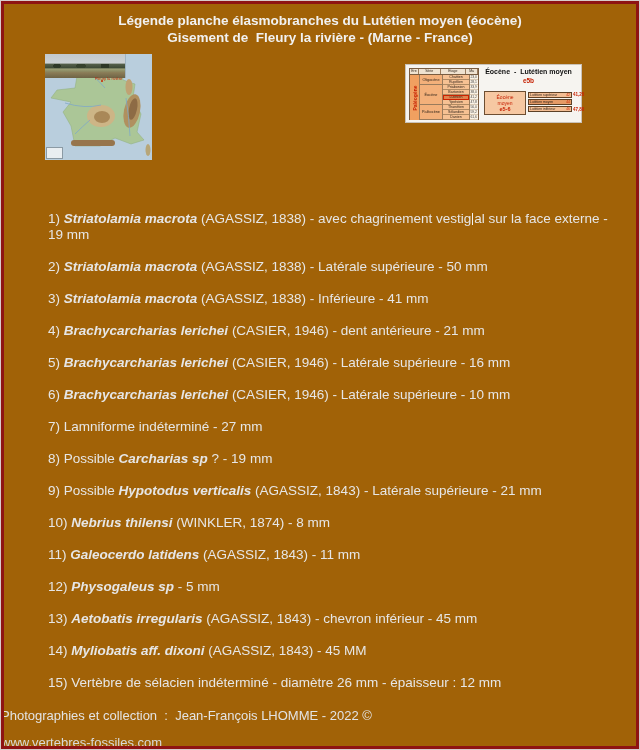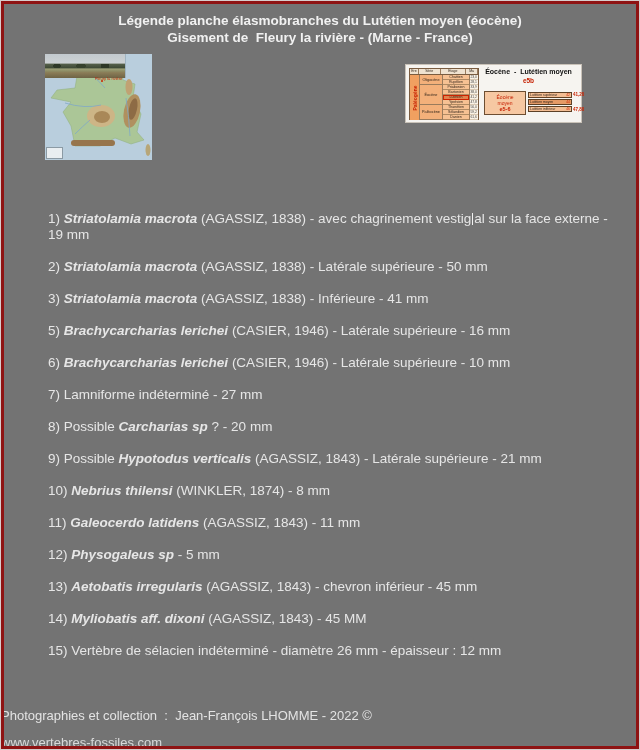--- a/index.html
+++ b/index.html
@@ -1,18 +1,18 @@
 <!DOCTYPE html>
 <html><head>
 <meta charset="utf-8">
 <style>
   html,body{margin:0;padding:0;background:#222;}
   .page{
     position:relative;width:640px;height:750px;overflow:hidden;
-    background:#737373;
+    background:#a16207;
     box-sizing:border-box;
     border:1px solid #d6cccc;
     font-family:"Liberation Sans","DejaVu Sans",sans-serif;
   }
   .frame{position:absolute;inset:0;border:3px solid #8e1313;pointer-events:none;z-index:50;}
 
   
   .title{
     position:absolute;left:0;right:0;text-align:center;
     color:#f1f1f1;font-weight:bold;font-size:13.5px;line-height:17px;
@@ -202,24 +202,25 @@
         </div>
       </div>
     <div class="age-top">41,20</div>
     <div class="age-bottom">47,80</div>
   </div>
 
   <div class="entries" id="entries">
       <div class="entry"><span>1) </span><b>Striatolamia macrota</b><span> (AGASSIZ, 1838) - avec chagrinement vestig</span><span class="caret"></span><span>al sur la face externe - 19 mm</span></div>
       <div class="entry"><span>2) </span><b>Striatolamia macrota</b><span> (AGASSIZ, 1838) - Latérale supérieure - 50 mm</span></div>
       <div class="entry"><span>3) </span><b>Striatolamia macrota</b><span> (AGASSIZ, 1838) - Inférieure - 41 mm</span></div>
+      <div class="entry"><span>4) </span><b>Brachycarcharias lerichei</b><span> (CASIER, 1946) - dent antérieure - 21 mm</span></div>
       <div class="entry"><span>5) </span><b>Brachycarcharias lerichei</b><span> (CASIER, 1946) - Latérale supérieure - 16 mm</span></div>
       <div class="entry"><span>6) </span><b>Brachycarcharias lerichei</b><span> (CASIER, 1946) - Latérale supérieure - 10 mm</span></div>
       <div class="entry"><span>7) Lamniforme indéterminé - 27 mm</span></div>
-      <div class="entry"><span>8) Possible </span><b>Carcharias sp</b><span> ? - 20 mm</span></div>
+      <div class="entry"><span>8) Possible </span><b>Carcharias sp</b><span> ? - 19 mm</span></div>
       <div class="entry"><span>9) Possible </span><b>Hypotodus verticalis</b><span> (AGASSIZ, 1843) - Latérale supérieure - 21 mm</span></div>
       <div class="entry"><span>10) </span><b>Nebrius thilensi</b><span> (WINKLER, 1874) - 8 mm</span></div>
       <div class="entry"><span>11) </span><b>Galeocerdo latidens</b><span> (AGASSIZ, 1843) - 11 mm</span></div>
       <div class="entry"><span>12) </span><b>Physogaleus sp</b><span> - 5 mm</span></div>
       <div class="entry"><span>13) </span><b>Aetobatis irregularis</b><span> (AGASSIZ, 1843) - chevron inférieur - 45 mm</span></div>
       <div class="entry"><span>14) </span><b>Myliobatis aff. dixoni</b><span> (AGASSIZ, 1843) - 45 MM</span></div>
       <div class="entry"><span>15) Vertèbre de sélacien indéterminé - diamètre 26 mm - épaisseur : 12 mm</span></div>
     </div>
 
   <div class="footer footer1">Photographies et collection  :  Jean-François LHOMME - 2022 ©</div>

